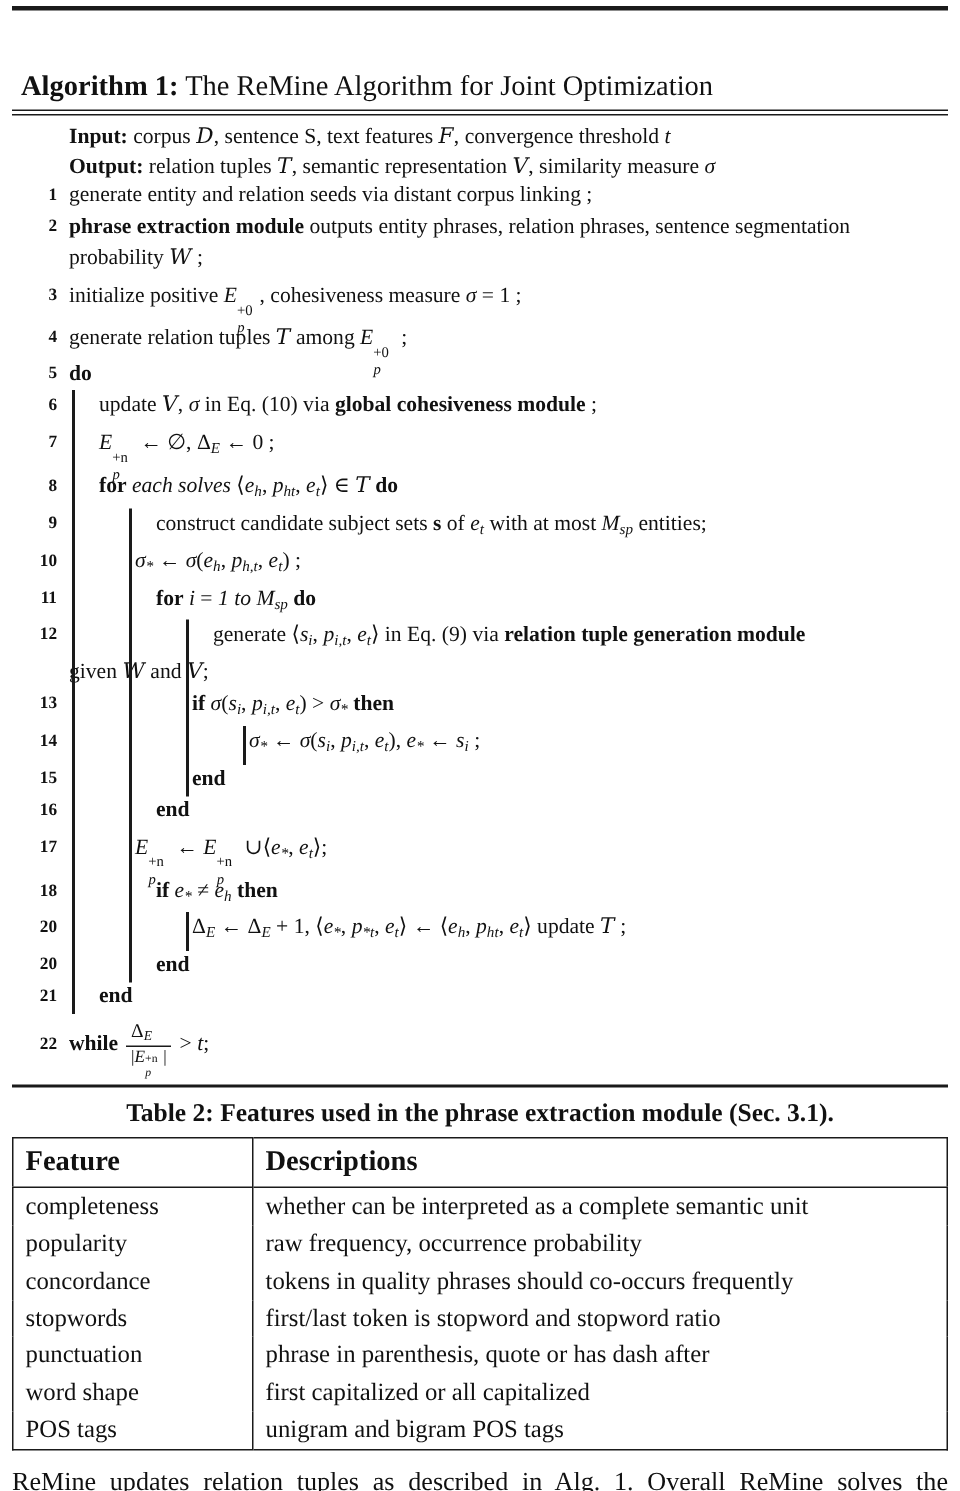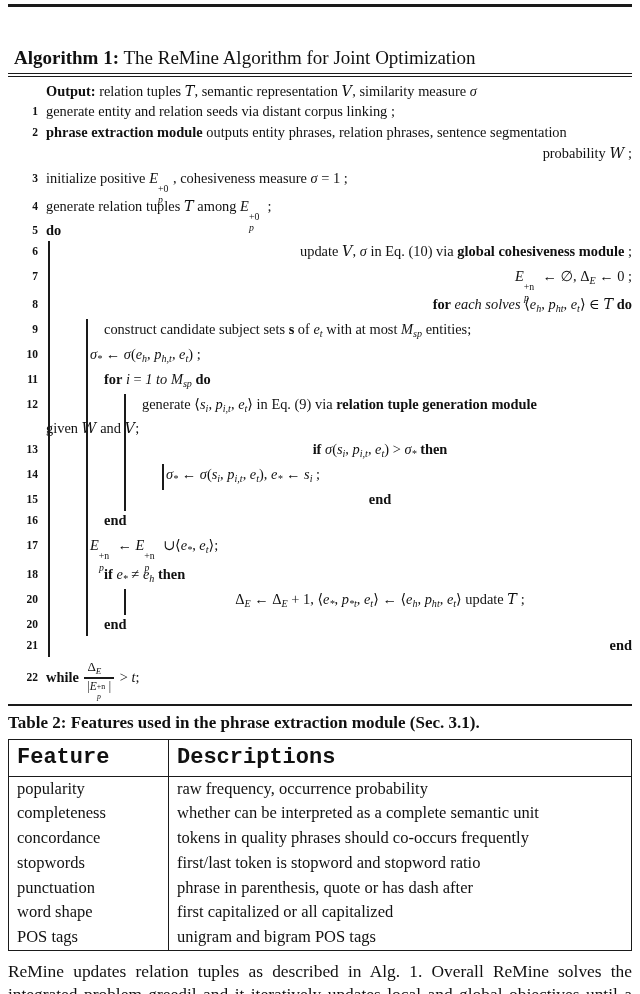--- a/index.html
+++ b/index.html
@@ -69,26 +69,26 @@
     top: 0;
     bottom: -1px;
     width: 1.5px;
     background: #1a1a1a;
   }
   .g1 { left: 40px; }
   .g2 { left: 78px; }
   .g3 { left: 116px; }
   .g4 { left: 154px; }
 
-  .i1 { padding-left: 58px; text-align: right; }
+  .i1 { padding-left: 58px; }
   .i2 { padding-left: 96px; }
   .i3 { padding-left: 134px; }
   .i4 { padding-left: 172px; }
   .i4b { padding-left: 158px; }
-  .i3b { padding-left: 120px; text-align: center; }
+  .i3b { padding-left: 120px; }
   .i2b { padding-left: 82px; }
 
   b, .bold { font-weight: bold; }
   i, .it { font-style: italic; }
   .mi { font-style: italic; font-family: "Liberation Serif", serif; }
   .cal { font-style: italic; font-family: "DejaVu Serif", serif; letter-spacing: .2px; }
   sub { font-size: 70%; vertical-align: -0.28em; font-style: italic; }
   sup { font-size: 70%; vertical-align: 0.42em; font-style: normal; }
   .supsub { display: inline-block; vertical-align: baseline; position: relative; width: 1.05em; }
   .supsub sup { position: absolute; left: 0; top: -0.78em; font-size: 68%; vertical-align: baseline; }
@@ -104,36 +104,37 @@
     margin: 0 2px;
   }
   .frac .num { display: block; padding: 0 3px; }
   .frac .bar { display: block; height: 1.4px; background: #1a1a1a; margin: 1px 0; }
   .frac .den { display: block; padding: 0 3px; font-size: 11.5px; }
 
   
   .tbl-caption {
     font-size: 17px;
     font-weight: bold;
+    text-align: center;
     padding: 7px 0 6px 0;
     white-space: nowrap;
   }
   table.t2 {
     width: 624px;
     border-collapse: collapse;
     font-size: 16.5px;
     border: 1.6px solid #1a1a1a;
   }
   table.t2 th, table.t2 td {
     padding: 1px 8px 2px 8px;
     text-align: left;
     line-height: 1.32;
     white-space: nowrap;
   }
-  table.t2 th { font-weight: bold; font-size: 22px; padding-top: 3px; padding-bottom: 4px; font-family: Liberation Mono, monospace; }
+  table.t2 th { font-weight: bold; font-size: 19px; padding-top: 3px; padding-bottom: 4px; }
   table.t2 .cdiv { border-right: 1.4px solid #1a1a1a; width: 160px; }
   table.t2 thead tr { border-bottom: 1.6px solid #1a1a1a; }
 
   
   .para {
     font-size: 17.4px;
     line-height: 1.30;
     text-align: justify;
     padding: 9px 0 0 0;
     width: 624px;
@@ -152,20 +153,25 @@
     <div class="algo-title">
       <span class="b">Algorithm 1:</span><span> The ReMine Algorithm for Joint Optimization</span>
     </div>
 
     <div class="rule-double"></div>
     <div class="rule-double-gap"></div>
     <div class="rule-double"></div>
 
     <div class="algo-body">
 
+      <div class="io-line">
+        <b>Input:</b>
+        corpus <span class="cal">D</span>, sentence S, text features
+        <span class="cal">F</span>, convergence threshold <span class="mi">t</span>
+      </div>
       <div class="io-line">
         <b>Output:</b>
         relation tuples <span class="cal">T</span>, semantic representation
         <span class="cal">V</span>, similarity measure <span class="mi">σ</span>
       </div>
 
       <div class="cline">
         <span class="lnum">1</span>
         <span class="ctext">generate entity and relation seeds via distant corpus linking ;</span>
       </div>
@@ -333,26 +339,26 @@
 
   <table class="t2">
     <thead>
       <tr>
         <th class="cdiv">Feature</th>
         <th>Descriptions</th>
       </tr>
     </thead>
     <tbody>
       <tr>
+        <td class="cdiv">completeness</td>
+        <td>whether can be interpreted as a complete semantic unit</td>
+      </tr>
+      <tr>
         <td class="cdiv">popularity</td>
         <td>raw frequency, occurrence probability</td>
-      </tr>
-      <tr>
-        <td class="cdiv">completeness</td>
-        <td>whether can be interpreted as a complete semantic unit</td>
       </tr>
       <tr>
         <td class="cdiv">concordance</td>
         <td>tokens in quality phrases should co-occurs frequently</td>
       </tr>
       <tr>
         <td class="cdiv">stopwords</td>
         <td>first/last token is stopword and stopword ratio</td>
       </tr>
       <tr>

